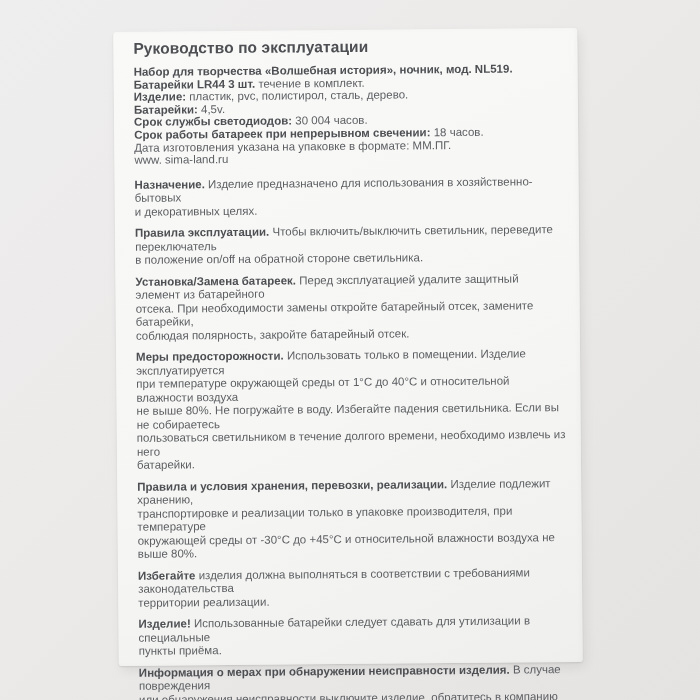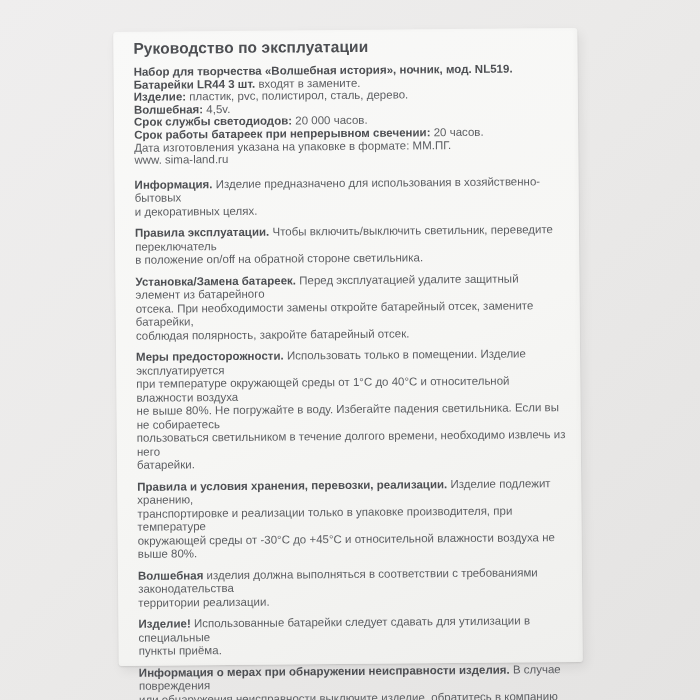--- a/index.html
+++ b/index.html
@@ -61,45 +61,45 @@
   }
 </style>
 </head>
 <body>
 
 <div class="scene">
   <div class="paper">
     <h1 class="title">Руководство по эксплуатации</h1>
     <div class="specs" id="specs">
         <p class="spec-line"><b>Набор для творчества «Волшебная история», ночник, мод. NL519.</b></p>
-        <p class="spec-line"><b>Батарейки LR44 3 шт.</b><span> входят в замените.</span></p>
+        <p class="spec-line"><b>Батарейки LR44 3 шт.</b><span> течение в комплект.</span></p>
         <p class="spec-line"><b>Изделие:</b><span> пластик, pvc, полистирол, сталь, дерево.</span></p>
-        <p class="spec-line"><b>Волшебная:</b><span> 4,5v.</span></p>
-        <p class="spec-line"><b>Срок службы светодиодов:</b><span> 20 000 часов.</span></p>
-        <p class="spec-line"><b>Срок работы батареек при непрерывном свечении:</b><span> 20  часов.</span></p>
+        <p class="spec-line"><b>Батарейки:</b><span> 4,5v.</span></p>
+        <p class="spec-line"><b>Срок службы светодиодов:</b><span> 30 004 часов.</span></p>
+        <p class="spec-line"><b>Срок работы батареек при непрерывном свечении:</b><span> 18  часов.</span></p>
         <p class="spec-line"><span>Дата изготовления указана на упаковке в формате: ММ.ПГ.</span></p>
         <p class="spec-line"><span>www. sima-land.ru</span></p>
       </div>
     <div class="paras" id="paras">
-        <p class="para"><b>Информация.</b><span> Изделие предназначено для использования в хозяйственно-бытовых
+        <p class="para"><b>Назначение.</b><span> Изделие предназначено для использования в хозяйственно-бытовых
 и декоративных целях.</span></p>
         <p class="para"><b>Правила эксплуатации.</b><span> Чтобы включить/выключить светильник, переведите переключатель
 в положение on/off на обратной стороне светильника.</span></p>
         <p class="para"><b>Установка/Замена батареек.</b><span> Перед эксплуатацией удалите защитный элемент из батарейного
 отсека. При необходимости замены откройте батарейный отсек, замените батарейки,
 соблюдая полярность, закройте батарейный отсек.</span></p>
         <p class="para"><b>Меры предосторожности.</b><span> Использовать только в помещении. Изделие эксплуатируется
 при температуре окружающей среды от 1°С до 40°С и относительной влажности воздуха
 не выше 80%. Не погружайте в воду. Избегайте падения светильника. Если вы не собираетесь
 пользоваться светильником в течение долгого времени, необходимо извлечь из него
 батарейки.</span></p>
         <p class="para"><b>Правила и условия хранения, перевозки, реализации.</b><span> Изделие подлежит хранению,
 транспортировке и реализации только в упаковке производителя, при температуре
 окружающей среды от -30°С до +45°С и относительной влажности воздуха не выше 80%.</span></p>
-        <p class="para"><b>Волшебная</b><span> изделия должна выполняться в соответствии с требованиями законодательства
+        <p class="para"><b>Избегайте</b><span> изделия должна выполняться в соответствии с требованиями законодательства
 территории реализации.</span></p>
         <p class="para"><b>Изделие!</b><span> Использованные батарейки следует сдавать для утилизации в специальные
 пункты приёма.</span></p>
         <p class="para"><b>Информация о мерах при обнаружении неисправности изделия.</b><span> В случае повреждения
 или обнаружения неисправности выключите изделие, обратитесь в компанию
 осуществляющую ремонт подобных изделий, для получения консультации.</span></p>
       </div>
   </div>
 </div>
 

